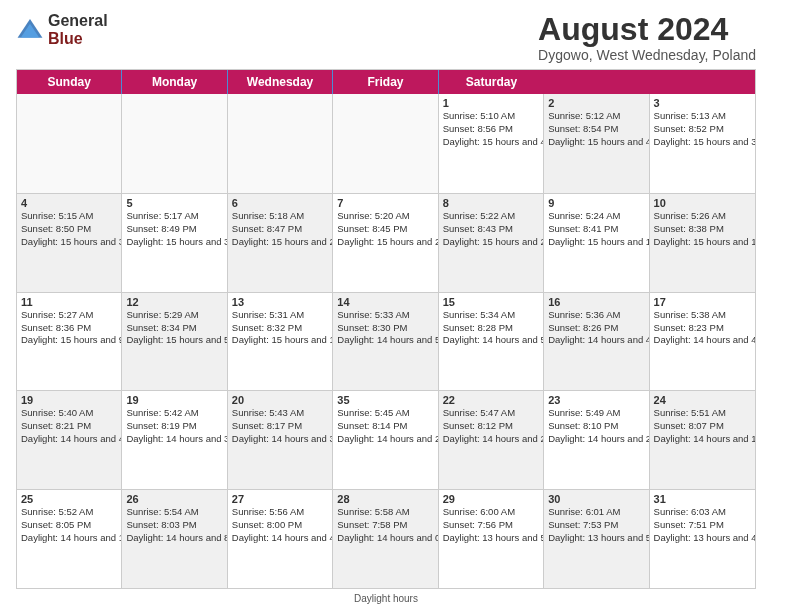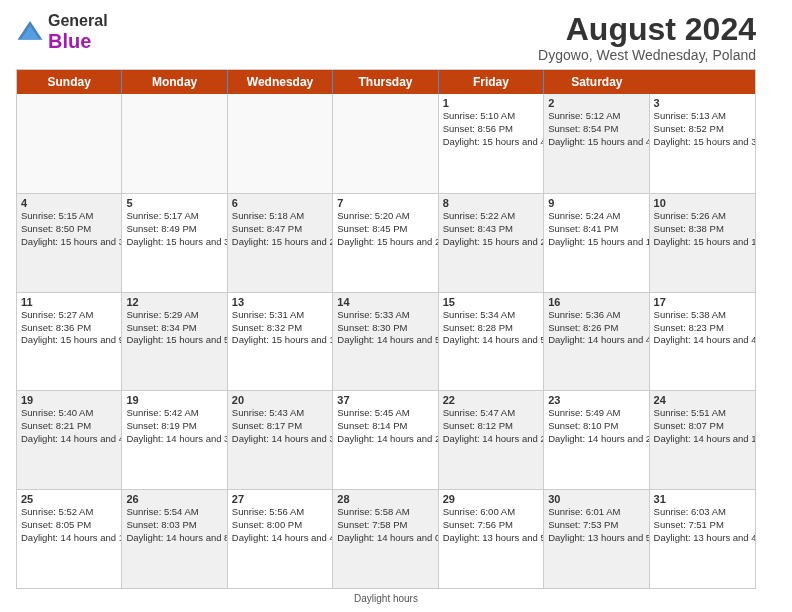--- a/index.html
+++ b/index.html
@@ -32,51 +32,51 @@
       display: flex;
       flex-direction: column;
       line-height: 1.1;
     }
     .logo-general {
       font-size: 16px;
       font-weight: bold;
       color: #333;
     }
     .logo-blue {
-      font-size: 20px;
-      font-weight: bold;
-      color: #a21caf;
+      font-size: 16px;
+      font-weight: bold;
+      color: #7f1d1d;
     }
     .logo-icon {
       width: 28px;
       height: 28px;
     }
     .title-block {
-      text-align: right;
+      text-align: left;
     }
     .month-year {
       font-size: 32px;
       font-weight: bold;
       color: #333;
       line-height: 1.1;
     }
     .location {
       font-size: 14px;
       color: #555;
     }
     .calendar {
       flex: 1;
       display: flex;
       flex-direction: column;
       border: 1px solid #ccc;
     }
     .cal-header {
       display: grid;
       grid-template-columns: repeat(7, 1fr);
-      background: #c2410c;
+      background: #be185d;
     }
     .cal-header-cell {
       color: #fff;
       font-weight: bold;
       font-size: 12px;
       text-align: center;
       padding: 5px 2px;
       border-right: 1px solid #4a8dd5;
     }
     .cal-header-cell:last-child { border-right: none; }
@@ -139,21 +139,20 @@
       <div class="month-year">August 2024</div>
       <div class="location">Dygowo, West Wednesday, Poland</div>
     </div>
   </div>
 
   <div class="calendar">
     <div class="cal-header">
     <div class="cal-header-cell">Sunday</div>
         <div class="cal-header-cell">Monday</div>
         <div class="cal-header-cell">Wednesday</div>
-        <div class="cal-header-cell">Thursday</div>
         <div class="cal-header-cell">Friday</div>
         <div class="cal-header-cell">Saturday</div>
       </div>
     <div class="cal-body">
     <div class="cal-row">
           <div class="cal-cell empty"></div>
           <div class="cal-cell empty"></div>
           <div class="cal-cell empty"></div>
           <div class="cal-cell empty"></div>
           <div class="cal-cell">
@@ -276,21 +275,21 @@
             <div class="cell-line">Sunset: 8:19 PM</div>
             <div class="cell-line">Daylight: 14 hours and 37 minutes.</div>
           </div>
           <div class="cal-cell shaded">
             <div class="day-num">20</div>
             <div class="cell-line">Sunrise: 5:43 AM</div>
             <div class="cell-line">Sunset: 8:17 PM</div>
             <div class="cell-line">Daylight: 14 hours and 33 minutes.</div>
           </div>
           <div class="cal-cell">
-            <div class="day-num">37</div>
+            <div class="day-num">35</div>
             <div class="cell-line">Sunrise: 5:45 AM</div>
             <div class="cell-line">Sunset: 8:14 PM</div>
             <div class="cell-line">Daylight: 14 hours and 29 minutes.</div>
           </div>
           <div class="cal-cell shaded">
             <div class="day-num">22</div>
             <div class="cell-line">Sunrise: 5:47 AM</div>
             <div class="cell-line">Sunset: 8:12 PM</div>
             <div class="cell-line">Daylight: 14 hours and 25 minutes.</div>
           </div>

